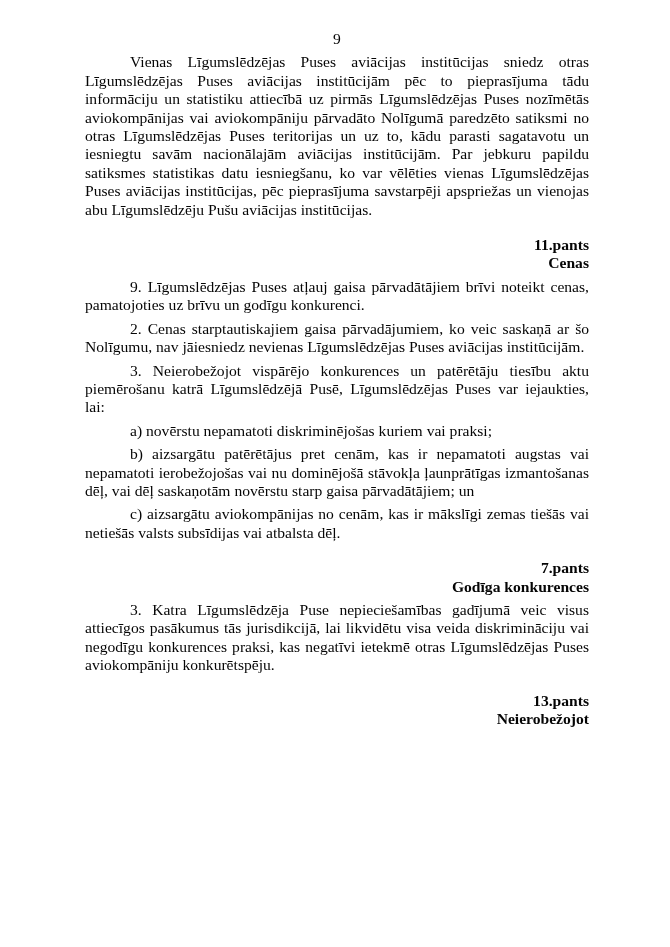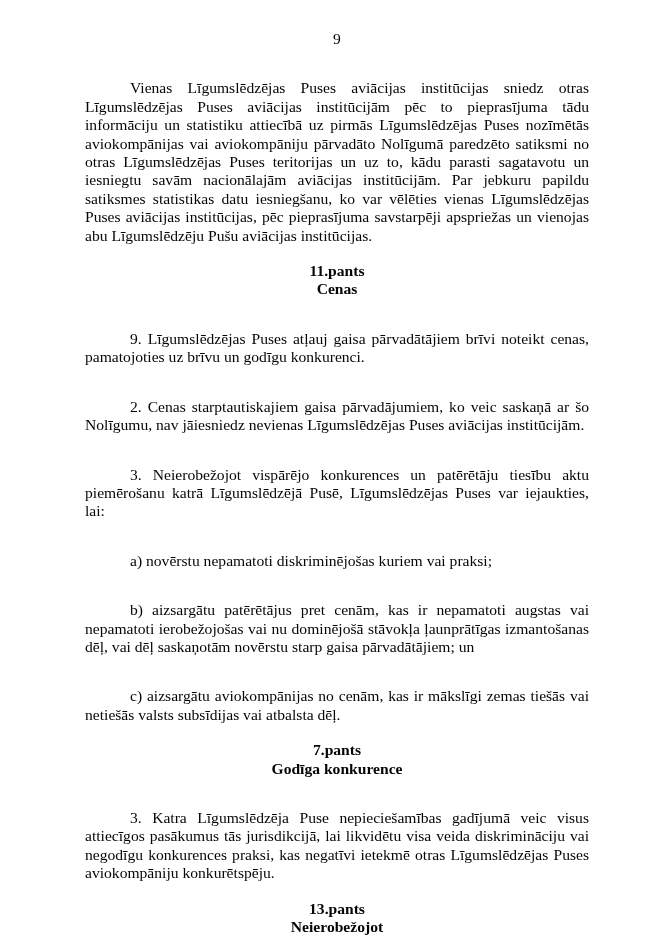--- a/index.html
+++ b/index.html
@@ -18,27 +18,27 @@
     font-size: 15.6px;
     line-height: 18.4px;
     padding: 30px 81px 0 85px;
     overflow: hidden;
   }
   .pagenum {
     text-align: center;
     margin: 0;
   }
   p.body {
-    margin: 31px 0 0 0;
+    margin: 5px 0 0 0;
     text-indent: 45px;
     text-align: justify;
   }
   .heading {
     margin: 17px 0 0 0;
-    text-align: center;
+    text-align: right;
     font-weight: bold;
   }
   .heading div {
     line-height: 18.4px;
   }
 </style>
 </head>
 <body>
 
 <div class="page">
@@ -59,21 +59,21 @@
   <p class="body">3. Neierobežojot vispārējo konkurences un patērētāju tiesību aktu piemērošanu katrā Līgumslēdzējā Pusē, Līgumslēdzējas Puses var iejaukties, lai:</p>
 
   <p class="body">a) novērstu nepamatoti diskriminējošas kuriem vai praksi;</p>
 
   <p class="body">b) aizsargātu patērētājus pret cenām, kas ir nepamatoti augstas vai nepamatoti ierobežojošas vai nu dominējošā stāvokļa ļaunprātīgas izmantošanas dēļ, vai dēļ saskaņotām novērstu starp gaisa pārvadātājiem; un</p>
 
   <p class="body">c) aizsargātu aviokompānijas no cenām, kas ir mākslīgi zemas tiešās vai netiešās valsts subsīdijas vai atbalsta dēļ.</p>
 
   <div class="heading">
     <div>7.pants</div>
-    <div>Godīga konkurence</div>
+    <div>Godīga konkurences</div>
   </div>
 
 
   <p class="body">3. Katra Līgumslēdzēja Puse nepieciešamības gadījumā veic visus attiecīgos pasākumus tās jurisdikcijā, lai likvidētu visa veida diskrimināciju vai negodīgu konkurences praksi, kas negatīvi ietekmē otras Līgumslēdzējas Puses aviokompāniju konkurētspēju.</p>
 
   <div class="heading">
     <div>13.pants</div>
     <div>Neierobežojot</div>
   </div>
 

